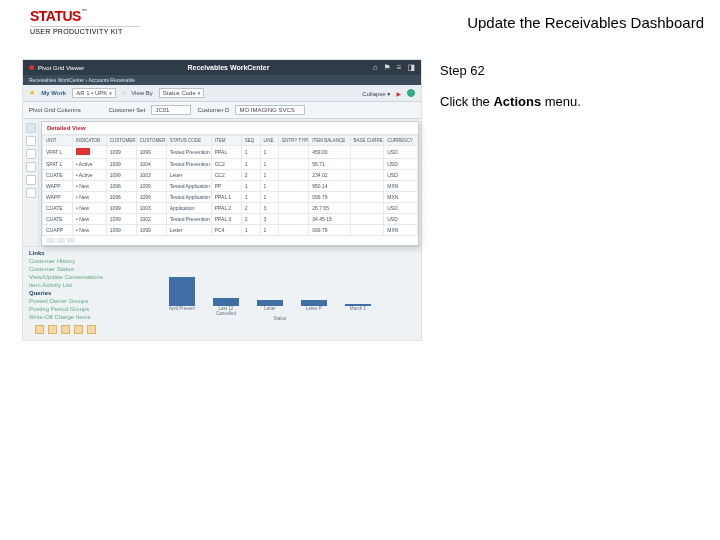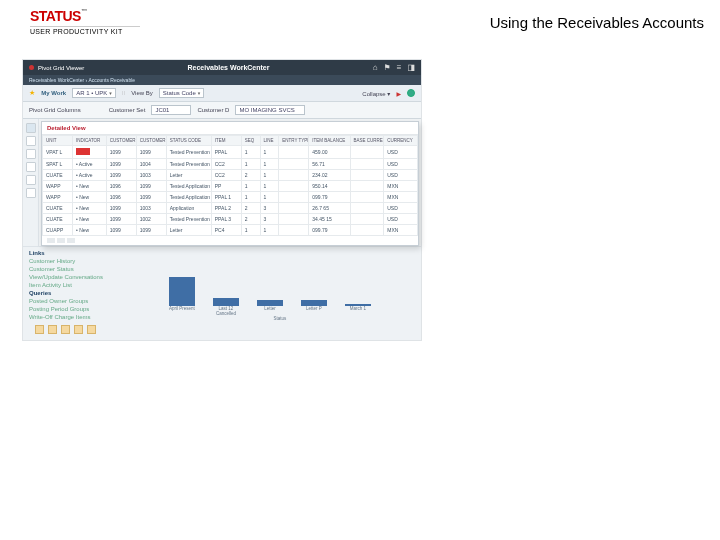--- a/index.html
+++ b/index.html
@@ -72,21 +72,21 @@
 <body>
 
 <div class="page">
   <div class="hdr">
     <div class="logo-area">
       <div class="oracle-logo">
         <span>STATUS</span><span class="tm">™</span>
       </div>
       <div class="subbrand">USER PRODUCTIVITY KIT</div>
     </div>
-    <div class="page-title">Using the Receivables Accounts</div>
+    <div class="page-title">Update the Receivables Dashboard</div>
   </div>
 
   <div class="content">
 
     <div class="shot">
       <div class="titlebar">
         <div class="tbl">
           <span class="dot"></span>
           <span>Pivot Grid Viewer</span>
         </div>
@@ -321,14 +321,20 @@
         <div class="footer-icons">
           <span></span>
           <span></span>
           <span></span>
           <span></span>
           <span></span>
         </div>
       </div>
     </div>
 
+    <div class="instr">
+      <div class="step">Step 62</div>
+      <div>
+        <span>Click the </span><b>Actions</b><span> menu.</span>
+      </div>
+    </div>
   </div>
 </div>
 
 </body></html>

